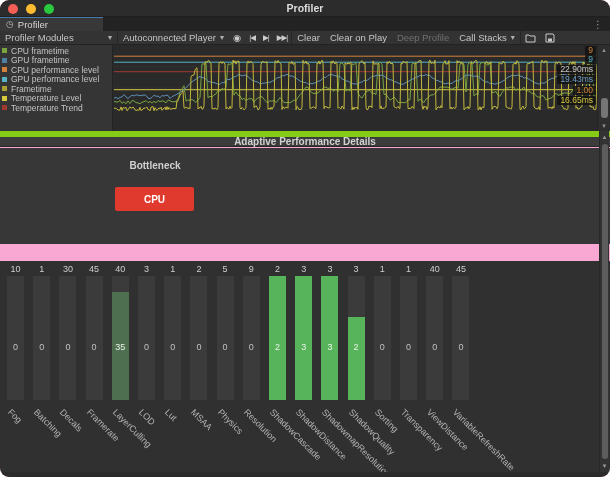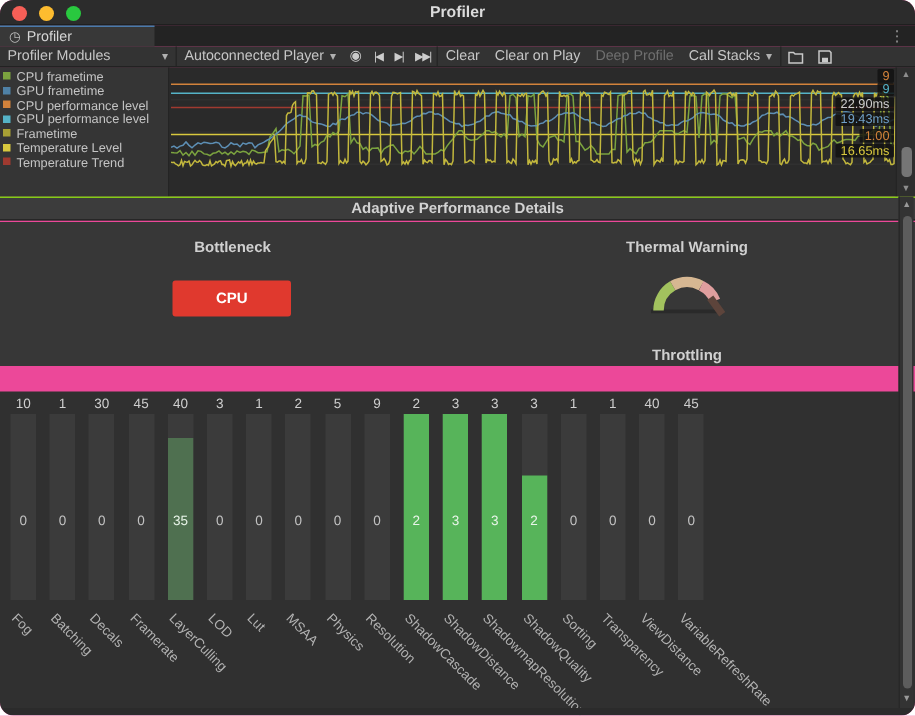--- a/index.html
+++ b/index.html
@@ -1,20 +1,20 @@
 <!DOCTYPE html>
 <html><head>
 <meta charset="utf-8">
 <style>
   html,body{margin:0;padding:0;background:#ffffff;}
   *{box-sizing:border-box;}
   .window{
     position:relative;width:610px;height:477px;margin:0 auto;
     font-family:"Liberation Sans","DejaVu Sans",sans-serif;
-    background:#ec4899;border-radius:9px;overflow:hidden;
+    background:#f9a8d4;border-radius:9px;overflow:hidden;
     color:#c8c8c8;font-size:10px;
   }
   
   .titlebar{position:absolute;left:0;top:0;width:610px;height:17px;background:#2c2c2c;border-bottom:1px solid #1f1f1f;}
   .lights{position:absolute;left:8px;top:4px;display:flex;gap:8px;}
   .light{width:10px;height:10px;border-radius:50%;}
   .light.red{background:#f65f57;}
   .light.yellow{background:#fdbc2f;}
   .light.green{background:#29c83f;}
   .win-title{position:absolute;left:0;right:0;top:2px;text-align:center;font-weight:bold;font-size:10.5px;color:#dcdcdc;}
@@ -44,21 +44,21 @@
   .sw{width:5px;height:5px;flex:0 0 auto;}
   .leg-tx{font-size:8.5px;color:#c4c4c4;white-space:nowrap;}
   .chart-area{position:absolute;left:114px;top:0;width:483px;height:86px;}
   .chart-area svg{display:block;}
   .readout{position:absolute;right:1px;height:9px;line-height:9px;padding:0 3px;background:rgba(18,18,18,0.85);border-radius:1px;font-size:8.5px;}
   .vscroll{position:absolute;background:#2e2e2e;}
   .chart-scroll{right:0;top:0;width:13px;height:86px;border-left:1px solid #242424;}
   .scr-arrow{position:absolute;left:0;width:100%;text-align:center;font-size:6px;color:#8d8d8d;}
   .chart-scroll .thumb{position:absolute;left:3px;width:7px;top:53px;height:20px;background:#757575;border-radius:3px;}
   
-  .pane-header{position:absolute;left:0;width:610px;height:16px;background:#3c3c3c;border-top:1px solid #84cc16;border-bottom:1px solid #262626;display:flex;align-items:center;justify-content:center;font-size:10px;font-weight:600;color:#d2d2d2;}
+  .pane-header{position:absolute;left:0;width:610px;height:16px;background:#3c3c3c;border-top:6px solid #84cc16;border-bottom:1px solid #262626;display:flex;align-items:center;justify-content:center;font-size:10px;font-weight:600;color:#d2d2d2;}
   .ph-details{top:131px;}
   .ph-scalers{top:244px;}
   
   .details-body{position:absolute;left:0;top:148px;width:610px;height:96px;background:#373737;}
   .col{position:absolute;top:0;width:120px;text-align:center;}
   .col .lbl{font-weight:bold;font-size:10px;color:#d0d0d0;}
   .col-bottleneck{left:95px;}
   .col-thermal{left:398px;}
   .col .lbl1{margin-top:12px;}
   .cpu-btn{position:absolute;left:20px;top:39px;width:79px;height:24px;border-radius:2px;display:flex;align-items:center;justify-content:center;color:#ffffff;font-weight:bold;font-size:10px;}
@@ -200,33 +200,20 @@
   </div>
 
   <div class="pane-header ph-details">
     <span>Adaptive Performance Details</span>
   </div>
   <div class="details-body">
     <div class="col col-bottleneck">
       <div class="lbl lbl1">Bottleneck</div>
       <div class="cpu-btn" id="cpu-btn" style="background: rgb(224, 57, 46);">CPU</div>
     </div>
-    <div class="col col-thermal">
-      <div class="lbl lbl1">Thermal Warning</div>
-      <div class="gauge-wrap">
-        <svg width="60" height="34" viewBox="0 0 60 34">
-          <line x1="6" y1="27.5" x2="54" y2="27.5" stroke="#2a2a2a" stroke-width="2.5"></line>
-          <path d="M 11 27 A 19 19 0 0 1 20.5 10.55" fill="none" stroke="#a2c25e" stroke-width="7"></path>
-          <path d="M 20.5 10.55 A 19 19 0 0 1 39.5 10.55" fill="none" stroke="#d6b792" stroke-width="7"></path>
-          <path d="M 39.5 10.55 A 19 19 0 0 1 48.8 20.5" fill="none" stroke="#df9e9e" stroke-width="7"></path>
-          <line x1="45.5" y1="18.5" x2="53.5" y2="29.5" stroke="#5d443b" stroke-width="5"></line>
-        </svg>
-      </div>
-      <div class="lbl2">Throttling</div>
-    </div>
   </div>
 
   <div class="scalers-body" id="scalers">
       <div class="scaler" style="left: 2px;">
         <div class="s-max">10</div>
         <div class="s-bar" style="background: rgb(59, 59, 59);"></div>
         <div class="s-val">0</div>
         <div class="s-name">Fog</div>
       </div>
       <div class="scaler" style="left: 28.2px;">

